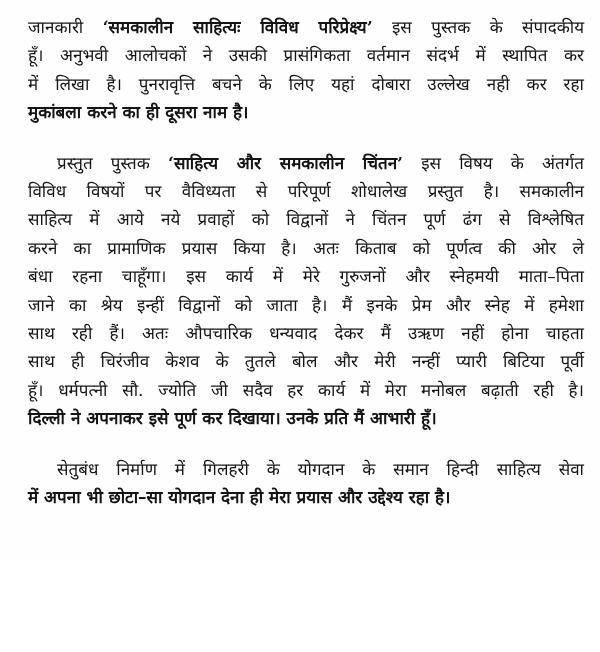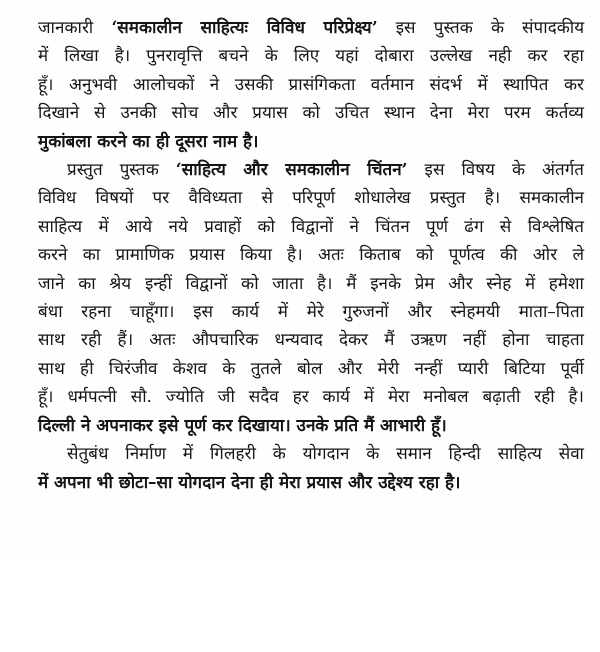--- a/index.html
+++ b/index.html
@@ -6,65 +6,65 @@
     margin: 0;
     padding: 0;
     background: #ffffff;
   }
   .page {
     width: 600px;
     height: 556px;
     box-sizing: border-box;
     background: #fefefe;
     color: #141414;
-    padding: 13px 16px 8px 38px;
+    padding: 13px 16px 8px 28px;
     overflow: hidden;
     font-family: "DejaVu Serif", "DejaVu Sans", serif;
     font-size: 17px;
     line-height: 28.4px;
   }
   .paragraph {
     margin: 0;
   }
   .line {
     text-align: justify;
     text-align-last: justify;
     white-space: normal;
   }
   .line.last {
     text-align: justify;
     text-align-last: left;
     font-weight: bold;
   }
   .line.indent {
     text-indent: 29px;
+    margin-top: 22px;
   }
   .bold {
     font-weight: 700;
   }
 </style>
 </head>
 <body>
 
 <div class="page">
   <div>
       <div class="paragraph">
         <div class="line"><span>जानकारी </span><span class="bold">‘समकालीन साहित्यः विविध परिप्रेक्ष्य’</span><span> इस पुस्तक के संपादकीय</span></div>
+        <div class="line"><span>हूँ। अनुभवी आलोचकों ने उसकी प्रासंगिकता वर्तमान संदर्भ में स्थापित कर</span></div>
         <div class="line"><span>में लिखा है। पुनरावृत्ति बचने के लिए यहां दोबारा उल्लेख नही कर रहा</span></div>
-        <div class="line"><span>हूँ। अनुभवी आलोचकों ने उसकी प्रासंगिकता वर्तमान संदर्भ में स्थापित कर</span></div>
-        <div class="line"><span>दिखाने से उनकी सोच और प्रयास को उचित स्थान देना मेरा परम कर्तव्य</span></div>
         <div class="line last"><span>मुकांबला करने का ही दूसरा नाम है।</span></div>
       </div>
       <div class="paragraph">
         <div class="line indent"><span>प्रस्तुत पुस्तक </span><span class="bold">‘साहित्य और समकालीन चिंतन’</span><span> इस विषय के अंतर्गत</span></div>
         <div class="line"><span>विविध विषयों पर वैविध्यता से परिपूर्ण शोधालेख प्रस्तुत है। समकालीन</span></div>
         <div class="line"><span>साहित्य में आये नये प्रवाहों को विद्वानों ने चिंतन पूर्ण ढंग से विश्लेषित</span></div>
         <div class="line"><span>करने का प्रामाणिक प्रयास किया है। अतः किताब को पूर्णत्व की ओर ले</span></div>
+        <div class="line"><span>बंधा रहना चाहूँगा। इस कार्य में मेरे गुरुजनों और स्नेहमयी माता–पिता</span></div>
         <div class="line"><span>जाने का श्रेय इन्हीं विद्वानों को जाता है। मैं इनके प्रेम और स्नेह में हमेशा</span></div>
-        <div class="line"><span>बंधा रहना चाहूँगा। इस कार्य में मेरे गुरुजनों और स्नेहमयी माता–पिता</span></div>
         <div class="line"><span>साथ रही हैं। अतः औपचारिक धन्यवाद देकर मैं उऋण नहीं होना चाहता</span></div>
         <div class="line"><span>साथ ही चिरंजीव केशव के तुतले बोल और मेरी नन्हीं प्यारी बिटिया पूर्वी</span></div>
         <div class="line"><span>हूँ। धर्मपत्नी सौ. ज्योति जी सदैव हर कार्य में मेरा मनोबल बढ़ाती रही है।</span></div>
         <div class="line last"><span>दिल्ली ने अपनाकर इसे पूर्ण कर दिखाया। उनके प्रति मैं आभारी हूँ।</span></div>
       </div>
       <div class="paragraph">
         <div class="line indent"><span>सेतुबंध निर्माण में गिलहरी के योगदान के समान हिन्दी साहित्य सेवा</span></div>
         <div class="line last"><span>में अपना भी छोटा–सा योगदान देना ही मेरा प्रयास और उद्देश्य रहा है।</span></div>
       </div>
     </div>

